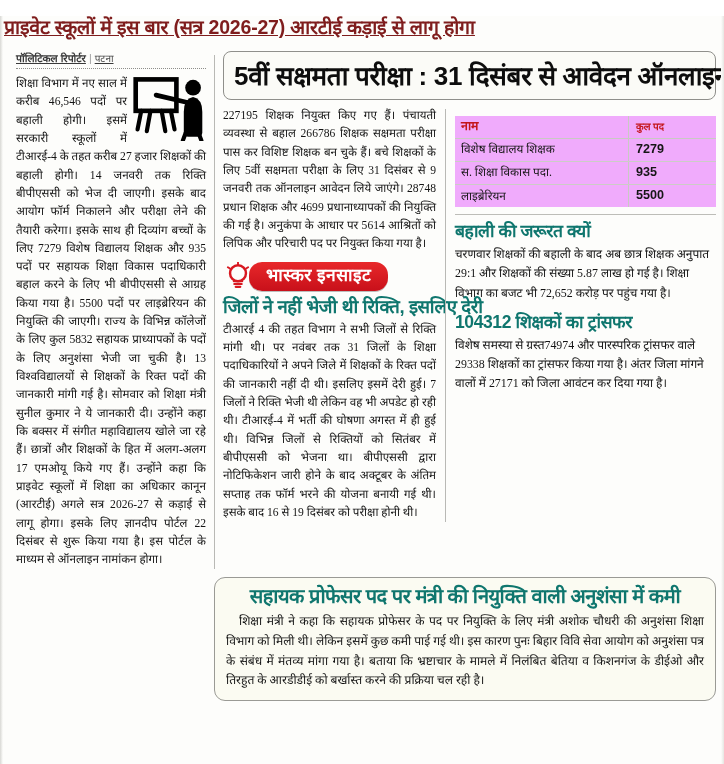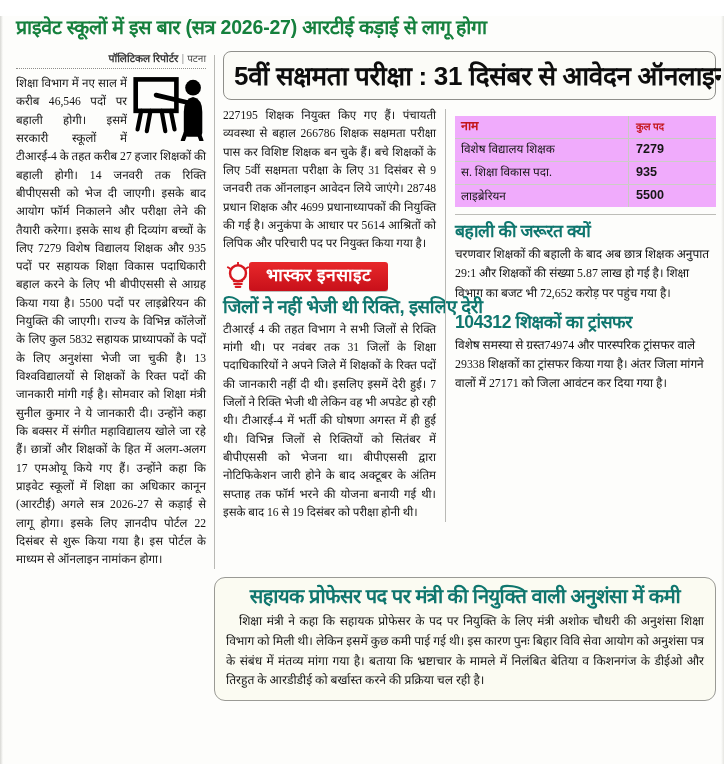--- a/index.html
+++ b/index.html
@@ -24,28 +24,29 @@
     content:"";position:absolute;left:0;top:0;bottom:0;width:3px;
     background:linear-gradient(to right,#d8d8d4,#fdfdfb);
   }
   .page:after{
     content:"";position:absolute;right:0;top:0;bottom:0;width:3px;
     background:linear-gradient(to left,#e6e6e2,#fdfdfb);
   }
 
   
   .kicker{
-    margin:16px 14px 2px 16px;
+    margin:16px 14px 2px 4px;
     font-family:"Liberation Sans","DejaVu Sans",sans-serif;
     font-weight:700;
     font-size:19.5px;
     line-height:1.18;
     letter-spacing:-0.2px;
-    color:#15803d;
-    white-space:nowrap;
+    color:#7f1d1d;
+    white-space:nowrap;
+    text-decoration:underline;
   }
 
   
   .headline{
     margin:6px 14px 0 16px;
     font-family:"Liberation Sans","DejaVu Sans",sans-serif;
     font-weight:700;
     font-size:47px;
     line-height:1.18;
     letter-spacing:-1.0px;
@@ -77,27 +78,28 @@
   }
   .col-rest{
     flex:1 1 auto;
     min-width:0;
     padding-left:8px;
     box-sizing:border-box;
   }
 
   
   .byline{
-    text-align:right;
+    text-align:left;
     font-family:"Liberation Sans","DejaVu Sans",sans-serif;
     font-size:10.5px;
     font-weight:700;
     color:#3a3a3a;
     padding-bottom:3px;
     white-space:nowrap;
+    text-decoration:underline;
   }
   .byline .sep{color:#9b9b9b;font-weight:400;padding:0 3px;}
   .byline .city{font-weight:400;color:#4a4a4a;font-size:10px;}
   .dotrule{
     border-top:1.6px dotted #8e8e8a;
     margin:0 0 6px 0;
     height:0;
   }
 
   p.body{
@@ -197,21 +199,21 @@
     margin:8px 0 4px 2px;
   }
   .bulb{
     width:26px;height:30px;flex:0 0 26px;
     position:relative;
   }
   .insight-pill{
     background:#e02020;
     background:linear-gradient(to bottom,#e8282a,#c8101a);
     color:#fff;
-    border-radius:3px;
+    border-radius:13px;
     padding:3px 17px 4px 17px;
     font-family:"Liberation Sans","DejaVu Sans",sans-serif;
     font-weight:700;
     font-size:17.5px;
     letter-spacing:0.4px;
     line-height:1.25;
     white-space:nowrap;
     box-shadow:0 1px 0 rgba(0,0,0,.25);
     position:relative;
     left:-6px;

